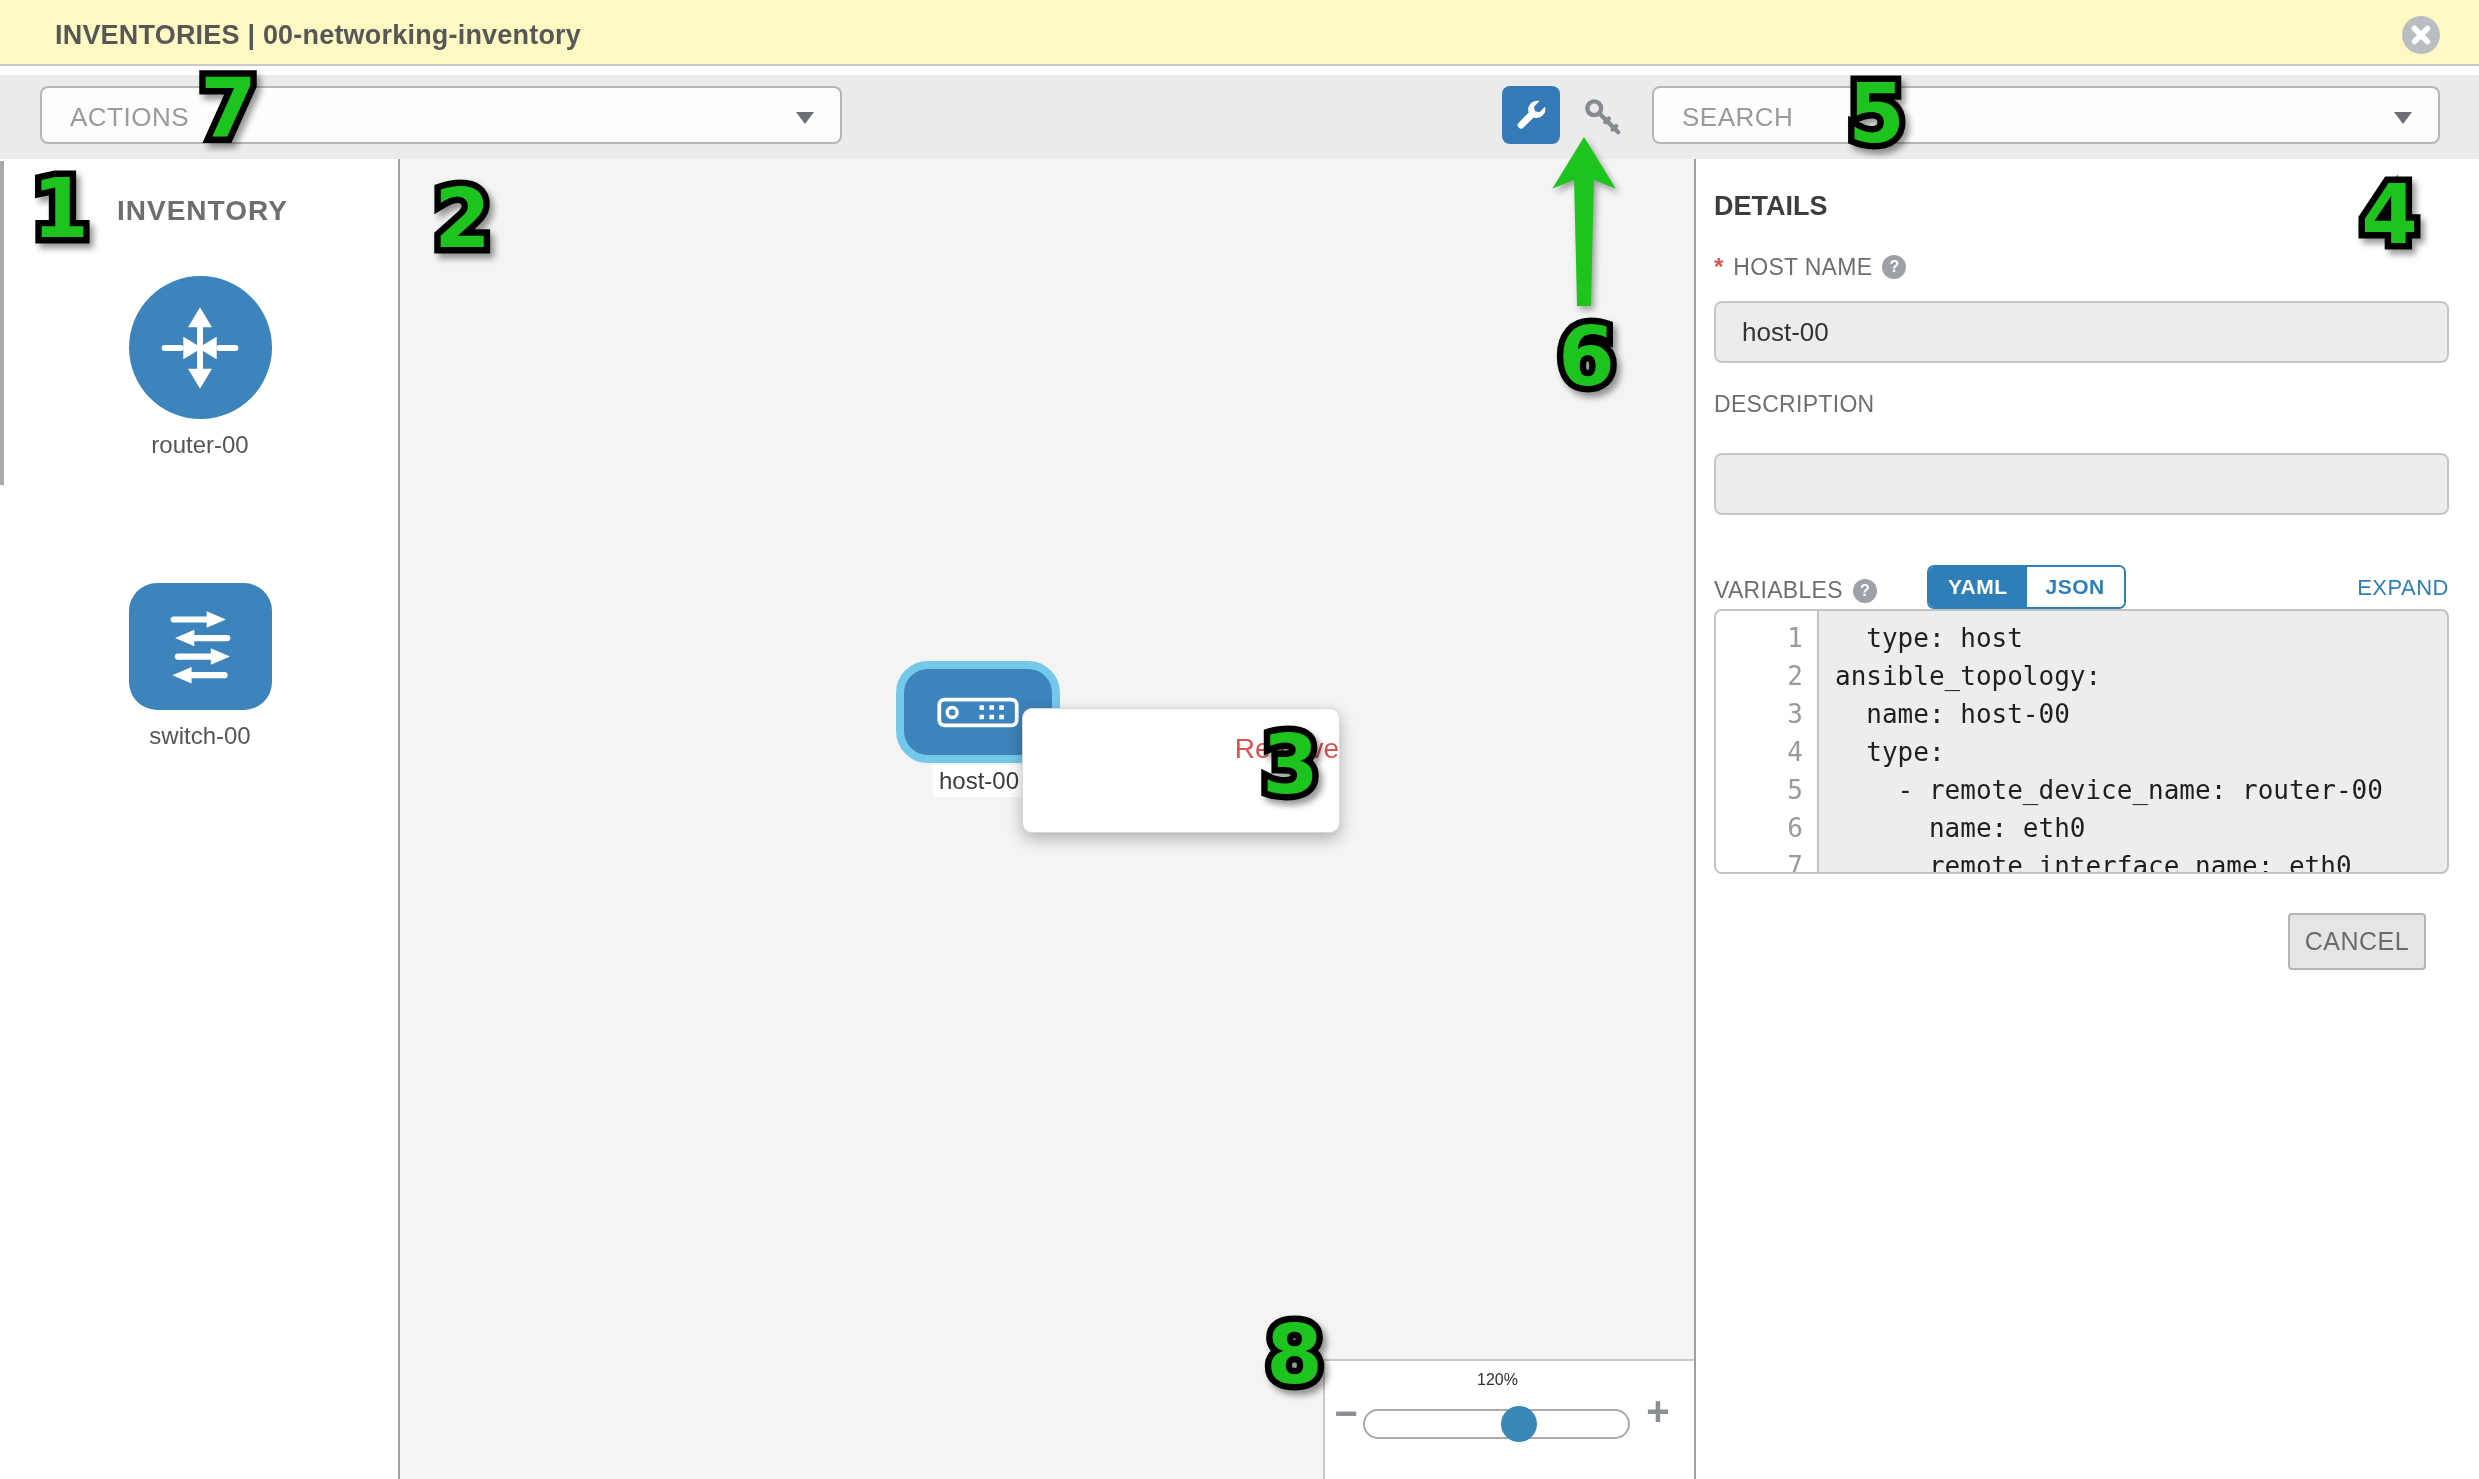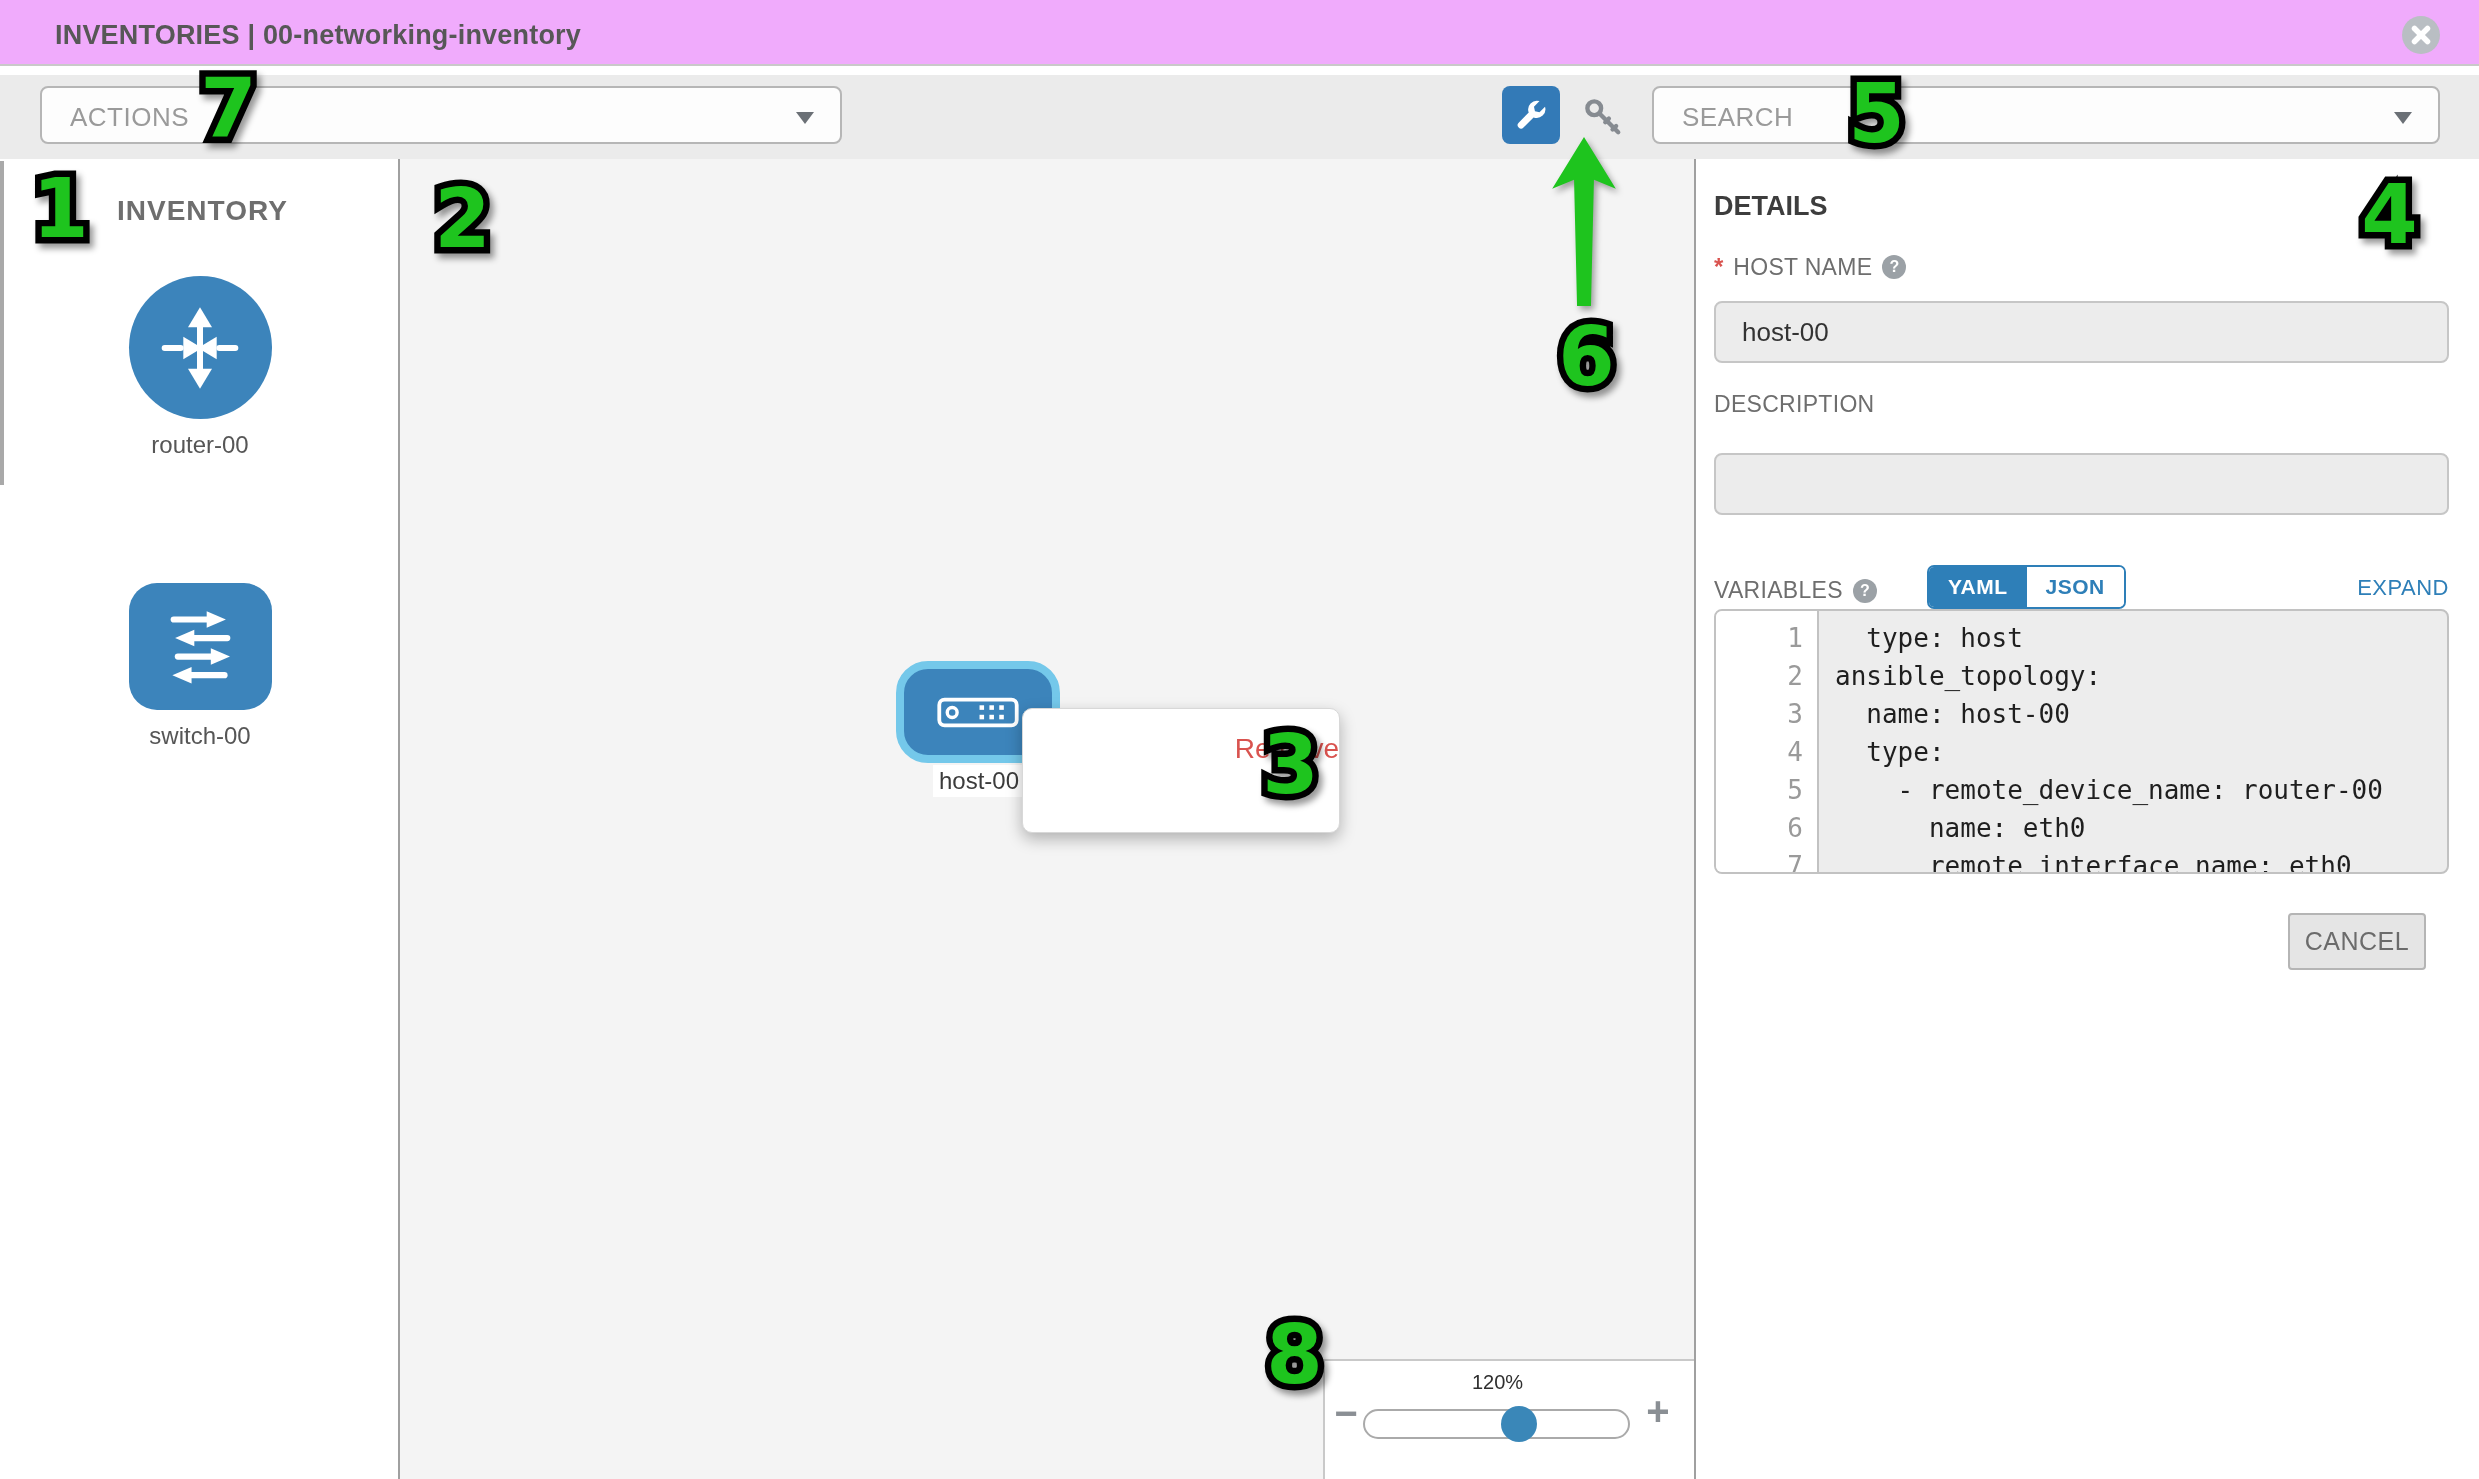--- a/index.html
+++ b/index.html
@@ -1,20 +1,20 @@
 <!DOCTYPE html>
 <html><head>
 <meta charset="utf-8">
 <style>
   * { margin:0; padding:0; box-sizing:border-box; }
   html,body { width:2480px; height:1480px; background:#fff; font-family:"Liberation Sans",sans-serif; }
   #screen { position:relative; width:2480px; height:1480px; overflow:hidden; background:#fff; }
 
   
-  .header { position:absolute; left:0; top:0; width:2480px; height:66px; background:#f0abfc; border-bottom:2px solid #c9c9c9; }
+  .header { position:absolute; left:0; top:0; width:2480px; height:66px; background:#fef9c3; border-bottom:2px solid #c9c9c9; }
   .header-title { position:absolute; left:55px; top:20px; font-size:27px; font-weight:bold; color:#575757; letter-spacing:0.2px; }
   .close-btn { position:absolute; left:2402px; top:16px; width:38px; height:38px; border-radius:50%; background:#b9bec3; }
   .close-btn svg { position:absolute; left:0; top:0; }
 
   
   .toolbar { position:absolute; left:0; top:75px; width:2480px; height:85px; background:#ebebeb; border-bottom:1px solid #cfcfcf; }
   .select-box { position:absolute; height:58px; background:#fdfdfd; border:2px solid #b6b6b6; border-radius:8px; }
   .select-label { position:absolute; left:28px; top:14px; font-size:26px; color:#9a9a9a; letter-spacing:0.5px; }
   .caret { position:absolute; right:26px; top:24px; width:0; height:0; border-left:9px solid transparent; border-right:9px solid transparent; border-top:12px solid #6b7076; }
   .actions-select { left:40px; top:11px; width:802px; }
@@ -38,21 +38,21 @@
   
   .canvas { position:absolute; left:400px; top:159px; width:1296px; height:1320px; background:#f4f4f4; border-right:2px solid #a0a0a0; }
   .node { position:absolute; left:496px; top:502px; width:164px; height:102px; background:#3c84bb; border:8px solid #74c8ea; border-radius:32px; display:flex; align-items:center; justify-content:center; }
   .node-label { position:absolute; left:533px; top:606px; width:92px; height:32px; background:#fff; font-size:24px; color:#3c3c3c; text-align:center; line-height:32px; }
   .context-menu { position:absolute; left:622px; top:549px; width:318px; height:125px; background:#fff; border:1px solid #d8d8d8; border-radius:10px; box-shadow:0 6px 16px rgba(0,0,0,.28); padding:16px 0 0 32px; }
   .menu-item { font-size:28px; line-height:47px; }
   .menu-item.remove { color:#d9534f;text-align:right; }
 
   
   .zoom-panel { position:absolute; left:923px; top:1200px; width:371px; height:120px; background:#fff; border-top:2px solid #c9c9c9; border-left:2px solid #c9c9c9; }
-  .zoom-level { position:absolute; left:38px; top:10px; width:269px; text-align:center; font-size:20px; color:#2f2f2f; }
+  .zoom-level { position:absolute; left:38px; top:10px; width:269px; text-align:center; font-size:16px; color:#2f2f2f; }
   .zoom-minus { position:absolute; left:6px; top:32px; width:30px; text-align:center; font-size:40px; font-weight:bold; color:#8a8f94; line-height:40px; }
   .zoom-plus { position:absolute; left:316px; top:30px; width:34px; text-align:center; font-size:40px; font-weight:bold; color:#8a8f94; line-height:40px; }
   .zoom-track { position:absolute; left:38px; top:48px; width:267px; height:30px; background:#fff; border:2px solid #aaa; border-radius:16px; }
   .zoom-thumb { position:absolute; left:176px; top:45px; width:36px; height:36px; border-radius:50%; background:#3a87b8; }
 
   
   .details { position:absolute; left:1696px; top:159px; width:783px; height:1320px; background:#fff; }
   .details-title { position:absolute; left:18px; top:32px; font-size:27px; font-weight:bold; color:#3d3d3d; }
   .field-label-row { position:absolute; left:18px; display:flex; align-items:center; gap:10px; }
   .req-star { color:#d9534f; font-size:24px; font-weight:bold; }

